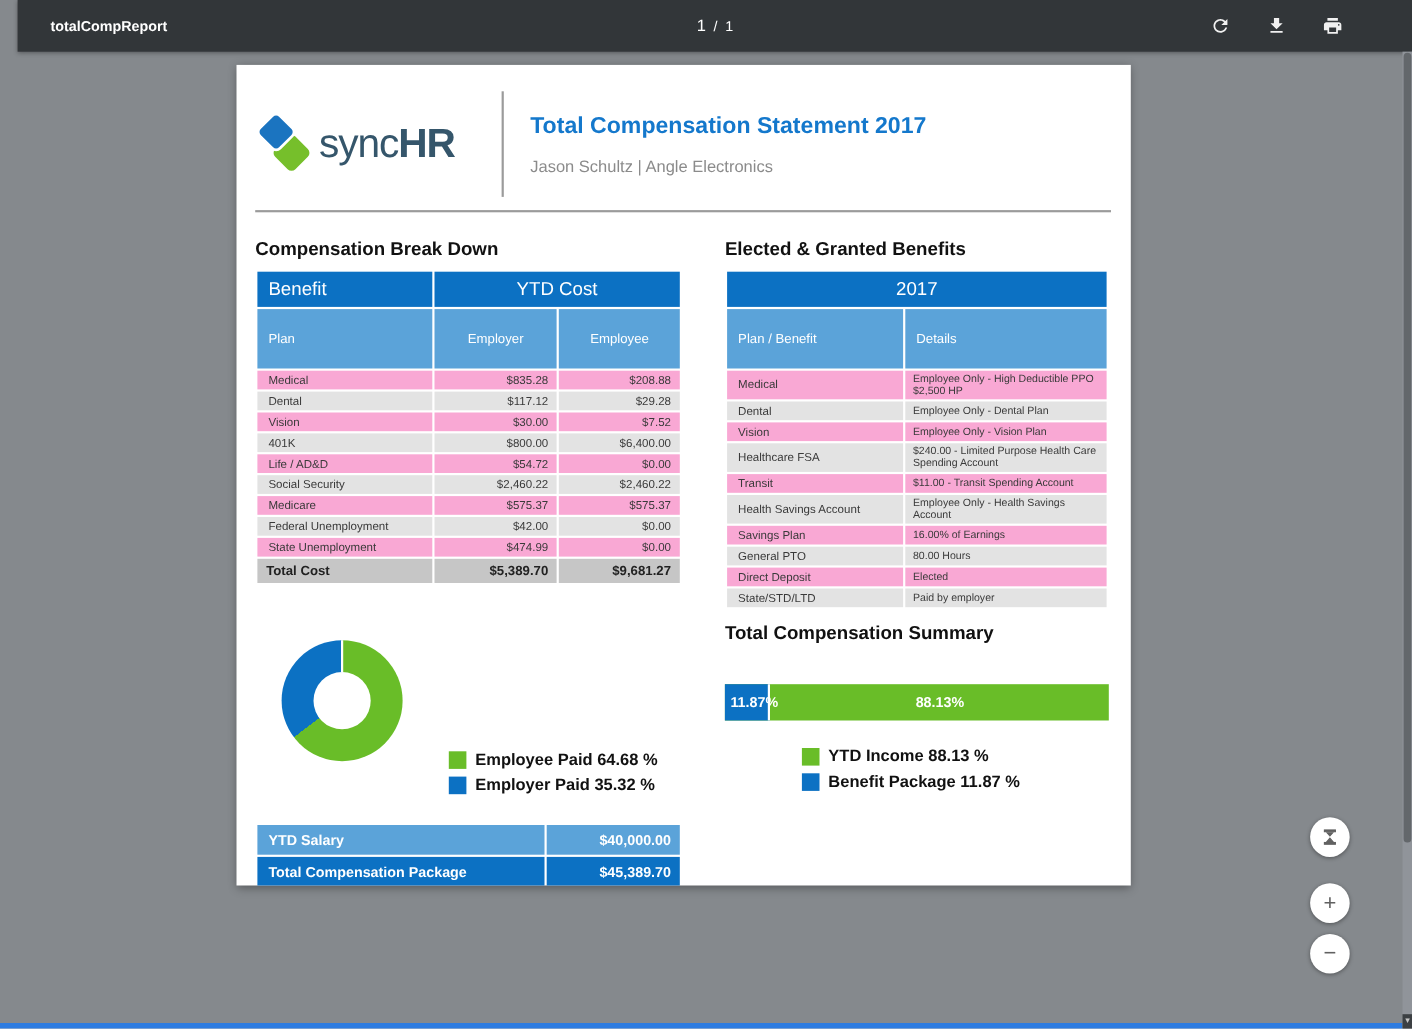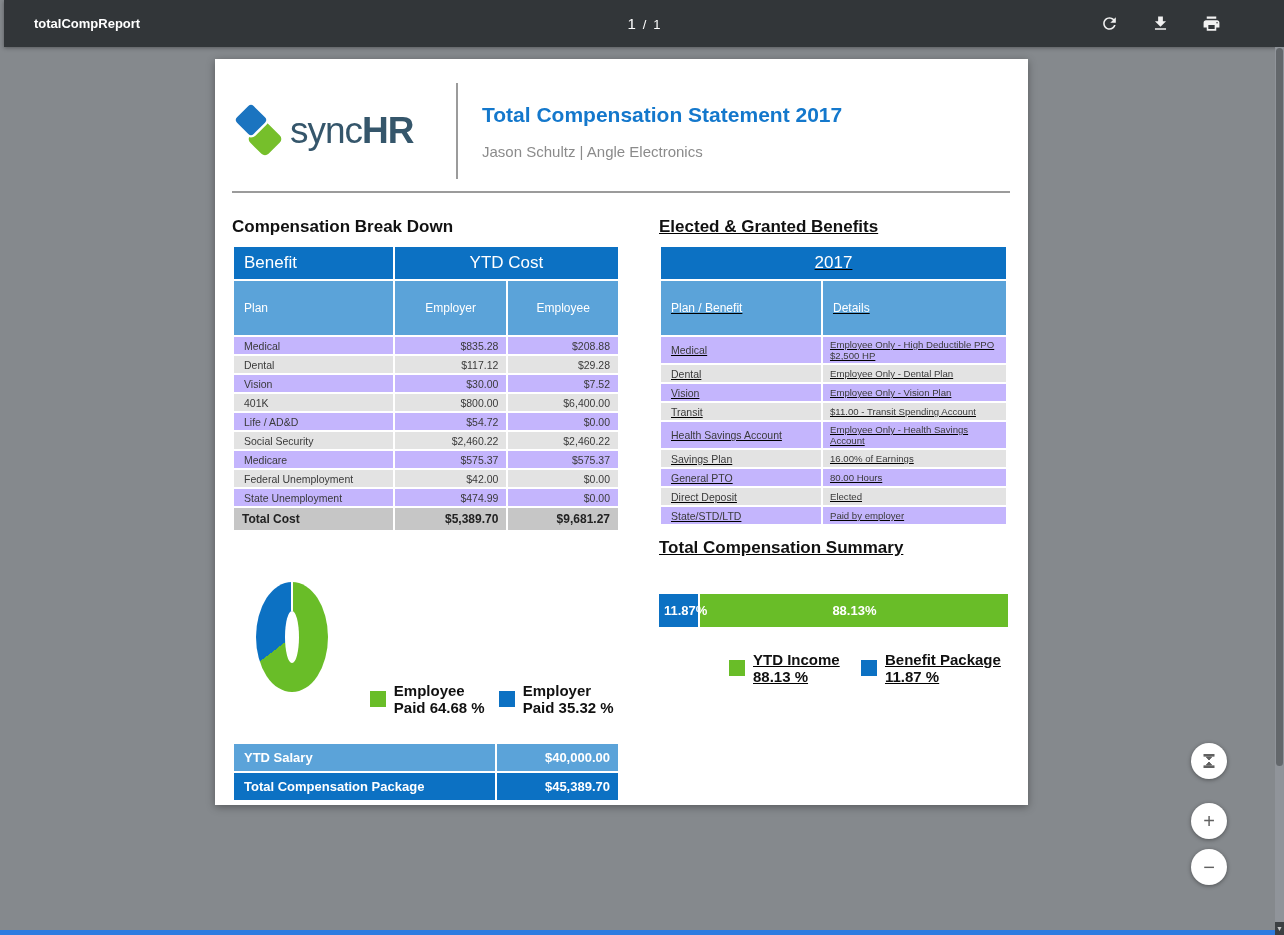--- a/index.html
+++ b/index.html
@@ -6,21 +6,21 @@
   html,body { width:1284px; height:935px; }
   body {
     position: relative;
     background: #85898d;
     font-family: "Liberation Sans", sans-serif;
     overflow: hidden;
   }
 
   
   .toolbar {
-    position: absolute; top:0; left:4px; right:0; height:47px;
+    position: absolute; top:0; left:16px; right:0; height:47px;
     background:#323639; z-index:6;
     display:flex; align-items:center;
     box-shadow: 0 1px 4px rgba(0,0,0,.35);
   }
   .toolbar-title { margin-left:30px; color:#ffffff; font-size:13px; font-weight:bold; }
   .page-indicator {
     position:absolute; left:50%; transform:translateX(-50%);
     color:#ffffff; font-size:13px; display:flex; align-items:baseline; gap:7px;
   }
   .page-indicator .cur { font-size:15px; }
@@ -43,42 +43,42 @@
   .logo-text { font-size:37px; color:#35566b; margin-left:6px; letter-spacing:-1px; }
   .logo-text b { font-weight:bold; }
   .hdr-divider { width:2px; align-self:stretch; background:#9b9b9b; margin-right:24px; }
   .doc-title { color:#1478cc; font-size:21px; font-weight:bold; margin-bottom:16px; }
   .doc-subtitle { color:#8b8b8b; font-size:15px; }
   .header-rule { border-bottom:2px solid #9b9b9b; margin-top:12px; }
 
   
   .columns { display:flex; margin-top:12px; }
   .left-col { width:388px; }
-  .right-col { width:349px; margin-left:39px;text-decoration:underline; }
+  .right-col { width:349px; margin-left:39px; }
   h2.section { font-size:17px; font-weight:bold; color:#111; margin:12px 0 8px; }
 
   
   table { border-collapse:separate; border-spacing:2px; width:100%; table-layout:fixed; }
   th.main { background:#0c71c3; color:#fff; font-weight:normal; font-size:17px; padding:6px 0; }
   th.main.lft { text-align:left; padding-left:10px; }
   th.sub { background:#5ba3d9; color:#fff; font-weight:normal; font-size:12px; padding:20px 0; }
   th.sub.lft { text-align:left; padding-left:10px; }
-  td { background:#c4b5fd; font-size:10.5px; color:#3a3a3a; padding:2.5px 8px; }
+  td { background:#f9a8d4; font-size:10.5px; color:#3a3a3a; padding:2.5px 8px; }
   tbody tr:nth-child(even) td { background:#e3e3e3; }
   td.plan { text-align:left; padding-left:10px; }
   td.num { text-align:right; }
   tr.total-row td { background:#c6c6c6; color:#222; font-weight:bold; font-size:12px; padding:4px 8px; }
   .benefits td.details { font-size:9.6px; line-height:1.15; padding:2px 7px; }
 
   
   .donut-area { display:flex; margin-top:50px; }
   .donut { width:110px; height:110px; border-radius:50%; margin-left:24px; position:relative; }
   .donut::before { content:""; position:absolute; left:50%; top:0; width:2px; height:29px; background:#fff; transform:translateX(-1px); }
   .donut::after { content:""; position:absolute; inset:29px; background:#fff; border-radius:50%; }
-  .legend { display:flex; gap:6px; }
+  .legend { display:flex; flex-direction:column; gap:6px; }
   .donut-legend { margin-left:42px; margin-top:100px; }
   .legend-item { display:flex; align-items:center; font-size:15px; font-weight:bold; color:#111; }
   .legend-swatch { width:16px; height:16px; margin-right:8px; flex:0 0 auto; }
 
   
   .salary { margin-top:26px; }
   .salary td { color:#fff; font-weight:bold; font-size:13px; padding:6px 8px; }
   .salary tr.light td { background:#5ba3d9; }
   .salary tr.dark td { background:#0c71c3; }
   .salary td.lbl { text-align:left; padding-left:10px; }
@@ -304,20 +304,24 @@
   <tr>
     <td class="plan">Dental</td>
     <td class="details">Employee Only - Dental Plan</td>
   </tr>
 
   <tr>
     <td class="plan">Vision</td>
     <td class="details">Employee Only - Vision Plan</td>
   </tr>
 
+  <tr>
+    <td class="plan">Healthcare FSA</td>
+    <td class="details">$240.00 - Limited Purpose Health Care Spending Account</td>
+  </tr>
 
   <tr>
     <td class="plan">Transit</td>
     <td class="details">$11.00 - Transit Spending Account</td>
   </tr>
 
   <tr>
     <td class="plan">Health Savings Account</td>
     <td class="details">Employee Only - Health Savings Account</td>
   </tr>

